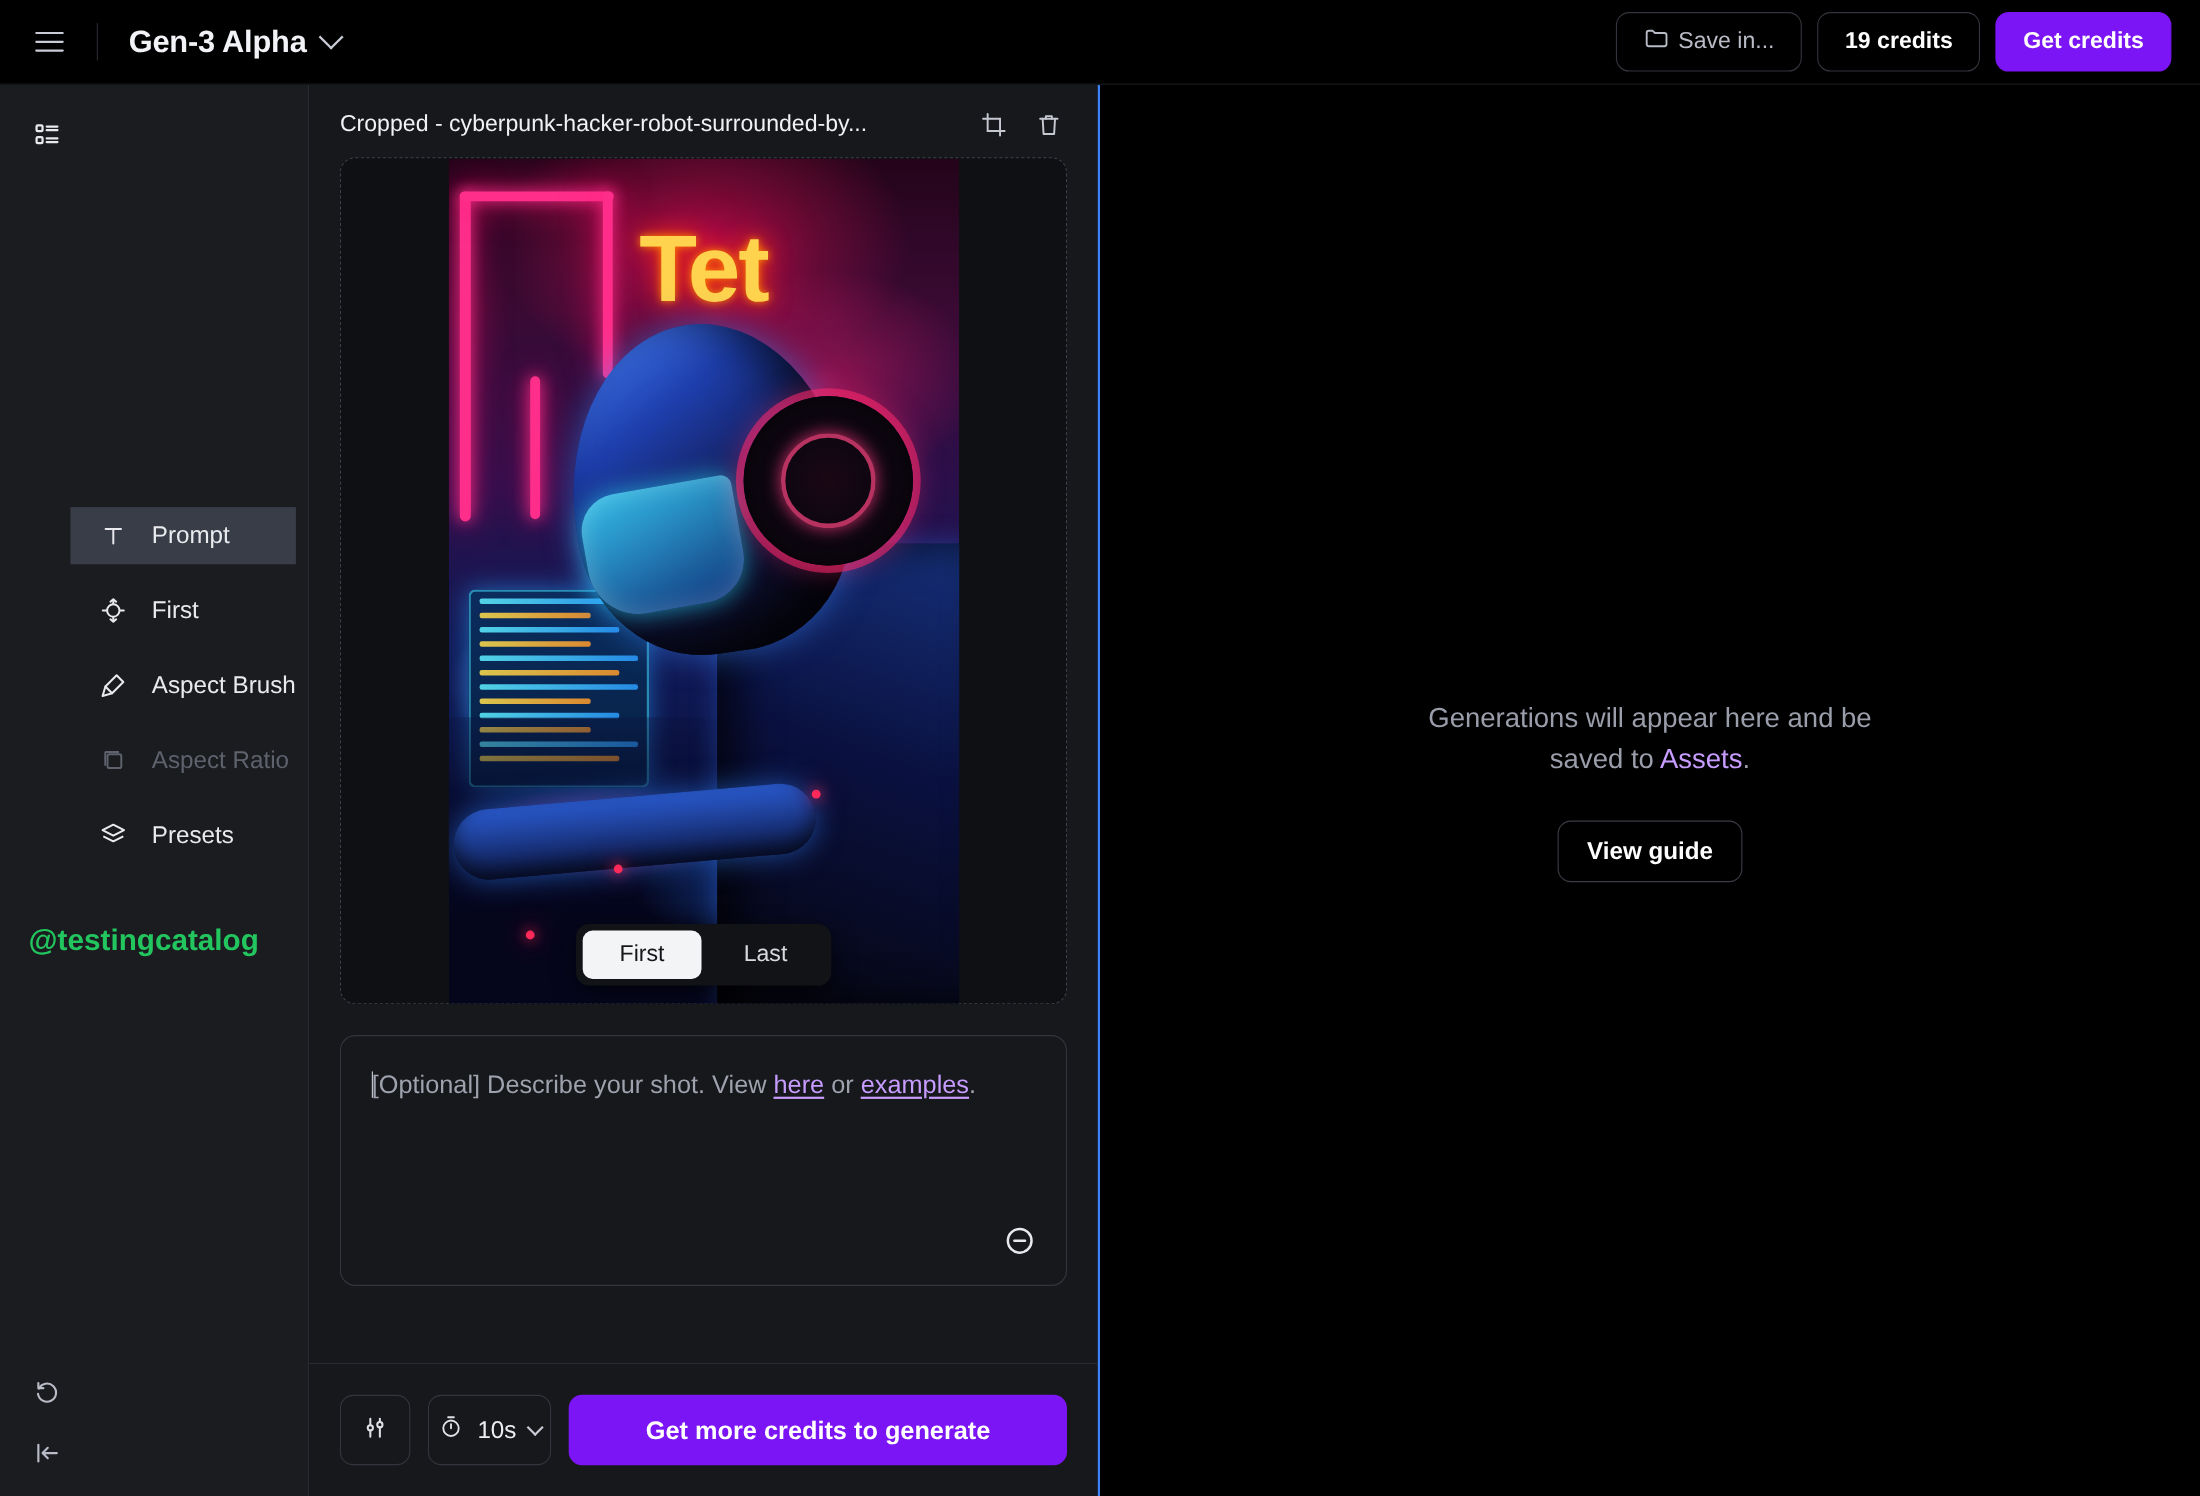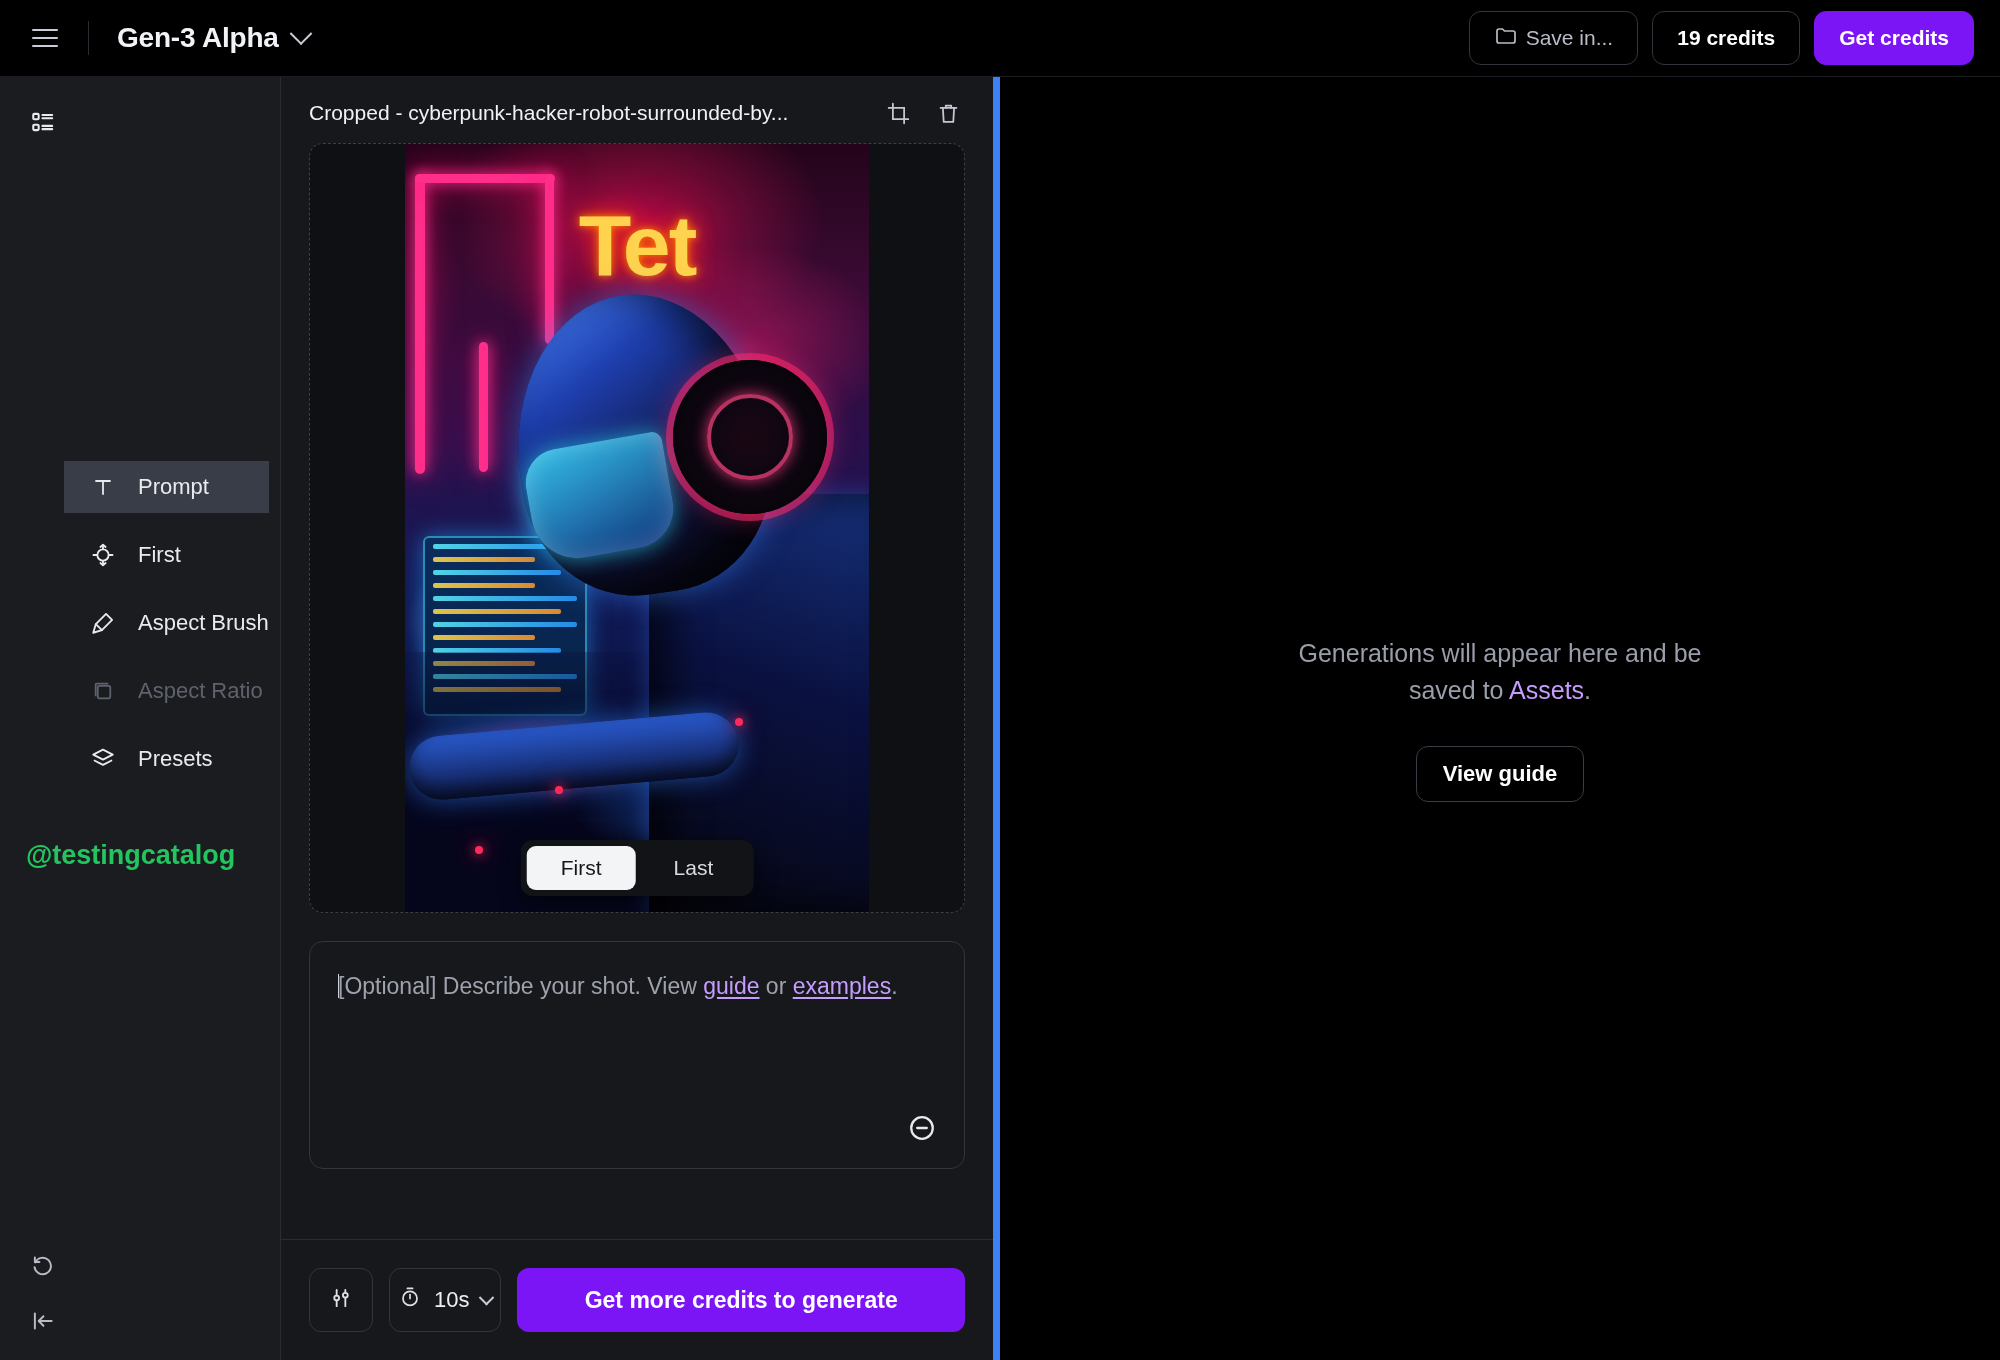--- a/index.html
+++ b/index.html
@@ -71,21 +71,21 @@
   .wm {
     position:absolute; color:#22c55e; font-weight:700;
     font-family:"Liberation Sans", sans-serif; pointer-events:none; white-space:nowrap;
   }
   .wm-side { left: 26px; top: 763px; font-size: 27px; }
 
   
   .midpanel {
     width: 719px; flex: 0 0 719px;
     background:#17181c;
-    border-right: 7px solid #3b82f6;
+    border-right: 2px solid #3b82f6;
     display:flex; flex-direction:column;
     min-height:0;
   }
   .mid-scroll { flex:1; overflow:hidden; padding: 0 28px; }
   .mid-header { height: 62px; display:flex; align-items:center; gap:16px; padding-top: 10px; }
   .mid-title {
     flex:1; font-size:21px; color:#f0f1f4; white-space:nowrap;
     overflow:hidden; text-overflow:ellipsis;
   }
   .hicon { width:34px; height:34px; display:flex; align-items:center; justify-content:center; cursor:pointer; flex:0 0 34px; }
@@ -428,21 +428,21 @@
 
             <div class="toggle-wrap">
               <div class="tg on">First</div>
               <div class="tg off">Last</div>
             </div>
           </div>
 
         </div>
 
         <div class="prompt-box">
-          <div class="prompt-ph"><span class="caret"></span><span>[Optional] Describe your shot. View </span><a href="#">guide</a><span> or </span><a href="#">examples</a><span>.</span></div>
+          <div class="prompt-ph"><span class="caret"></span><span>[Optional] Describe your shot. View </span><a href="#">here</a><span> or </span><a href="#">examples</a><span>.</span></div>
 
           <div class="neg-btn">
             <svg width="34" height="34" viewBox="0 0 24 24" fill="none" stroke="#e7e9ee" stroke-width="1.6" stroke-linecap="round">
               <circle cx="12" cy="12" r="7.6"></circle>
               <path d="M8.6 12h6.8"></path>
             </svg>
           </div>
         </div>
 
       </div>

